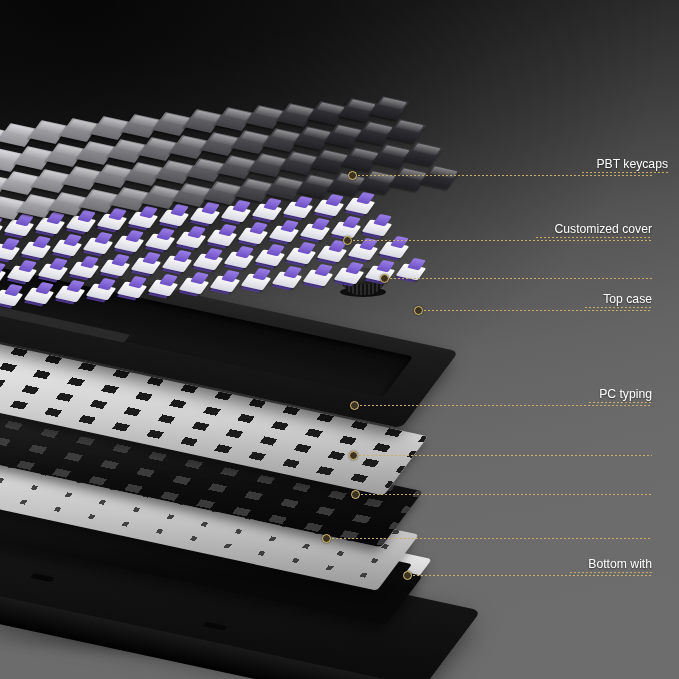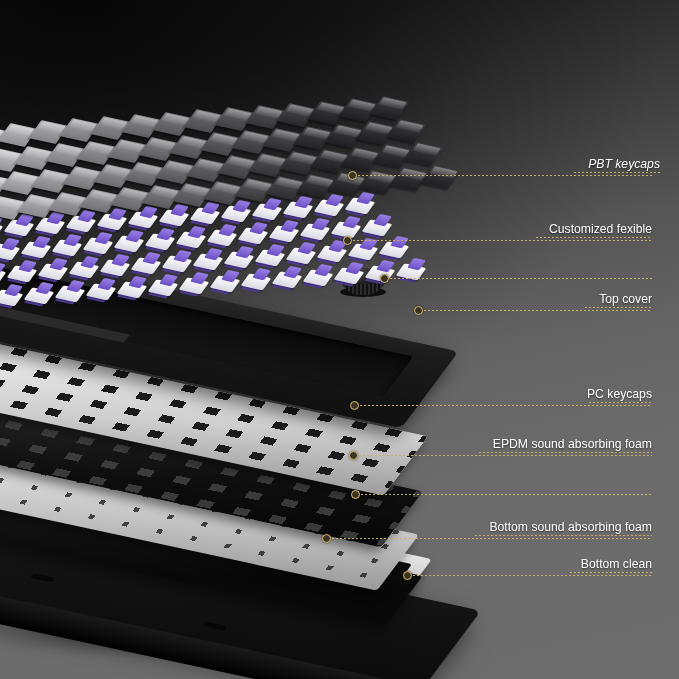--- a/index.html
+++ b/index.html
@@ -651,60 +651,52 @@
         </div>
         <div class="kc" style="left: 485px; top: 38.2px; background: linear-gradient(178deg, rgb(62, 62, 66), rgb(30, 30, 34)); transform: matrix(1, 0.22, -0.58, 0.82, 0, 0);">
           <i></i>
         </div>
       </div>
   </div>
 
   <div class="callouts" id="callout-layer">
       <div class="marker" style="left: 348px; top: 171px;"></div>
       <div class="leader" style="left: 358px; top: 175px; width: 294px;"></div>
-      <div class="callout" style="left: 8px; top: 156px; width: 652px; font-style: italic;">
+      <div class="callout" style="left: 16px; top: 156px; width: 652px;">
         <span class="ctext">PBT keycaps</span>
         <div class="cunder" style="width: 85.5781px;"></div>
       </div>
       <div class="marker" style="left: 343px; top: 236px;"></div>
       <div class="leader" style="left: 353px; top: 240px; width: 299px;"></div>
       <div class="callout" style="left: 0px; top: 221px; width: 652px;">
-        <span class="ctext">Customized fexible</span>
+        <span class="ctext">Customized cover</span>
         <div class="cunder" style="width: 115.609px;"></div>
       </div>
       <div class="marker" style="left: 380px; top: 274px;"></div>
       <div class="leader" style="left: 390px; top: 278px; width: 262px;"></div>
       <div class="marker" style="left: 414px; top: 306px;"></div>
       <div class="leader" style="left: 424px; top: 310px; width: 228px;"></div>
       <div class="callout" style="left: 0px; top: 291px; width: 652px;">
-        <span class="ctext">Top cover</span>
+        <span class="ctext">Top case</span>
         <div class="cunder" style="width: 66.8438px;"></div>
       </div>
       <div class="marker" style="left: 350px; top: 401px;"></div>
       <div class="leader" style="left: 360px; top: 405px; width: 292px;"></div>
       <div class="callout" style="left: 0px; top: 386px; width: 652px;">
-        <span class="ctext">PC keycaps</span>
+        <span class="ctext">PC typing</span>
         <div class="cunder" style="width: 63.4531px;"></div>
       </div>
       <div class="marker" style="left: 349px; top: 451px;"></div>
       <div class="leader" style="left: 359px; top: 455px; width: 293px;"></div>
-      <div class="callout" style="left: 0px; top: 436px; width: 652px;">
-        <span class="ctext">EPDM sound absorbing foam</span>
-        <div class="cunder" style="width: 173.203px;"></div>
-      </div>
       <div class="marker" style="left: 351px; top: 490px;"></div>
       <div class="leader" style="left: 361px; top: 494px; width: 291px;"></div>
       <div class="marker" style="left: 322px; top: 534px;"></div>
       <div class="leader" style="left: 332px; top: 538px; width: 320px;"></div>
-      <div class="callout" style="left: 0px; top: 519px; width: 652px;">
-        <span class="ctext">Bottom sound absorbing foam</span>
-        <div class="cunder" style="width: 176.609px;"></div>
-      </div>
       <div class="marker" style="left: 403px; top: 571px;"></div>
       <div class="leader" style="left: 413px; top: 575px; width: 239px;"></div>
       <div class="callout" style="left: 0px; top: 556px; width: 652px;">
-        <span class="ctext">Bottom clean</span>
+        <span class="ctext">Bottom with</span>
         <div class="cunder" style="width: 81.75px;"></div>
       </div>
     </div>
 
 
 </div>
 
 </body></html>

